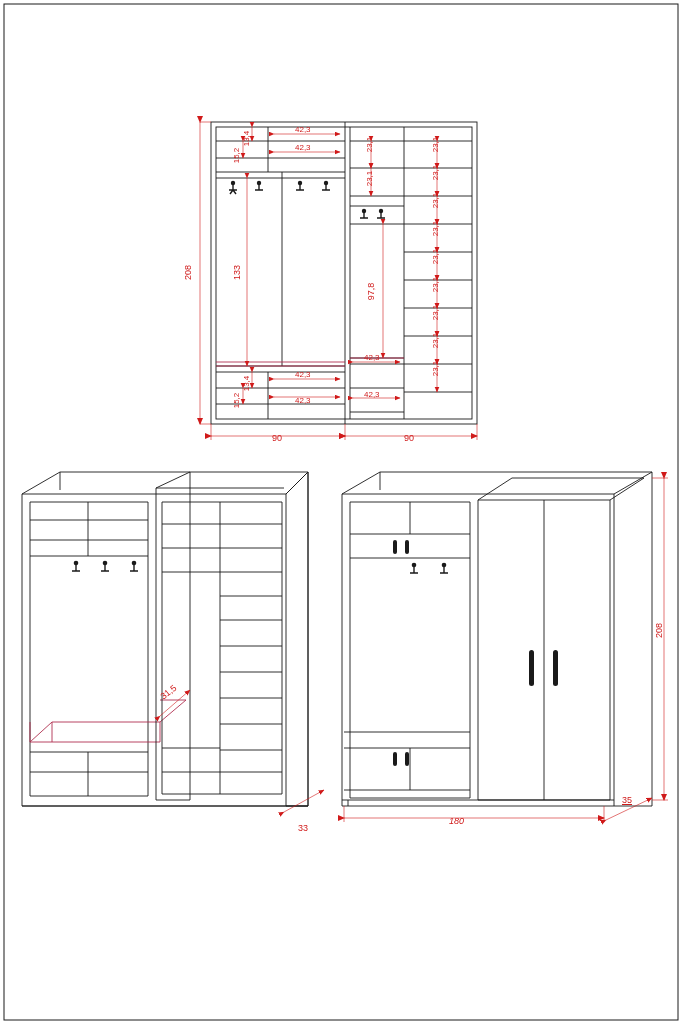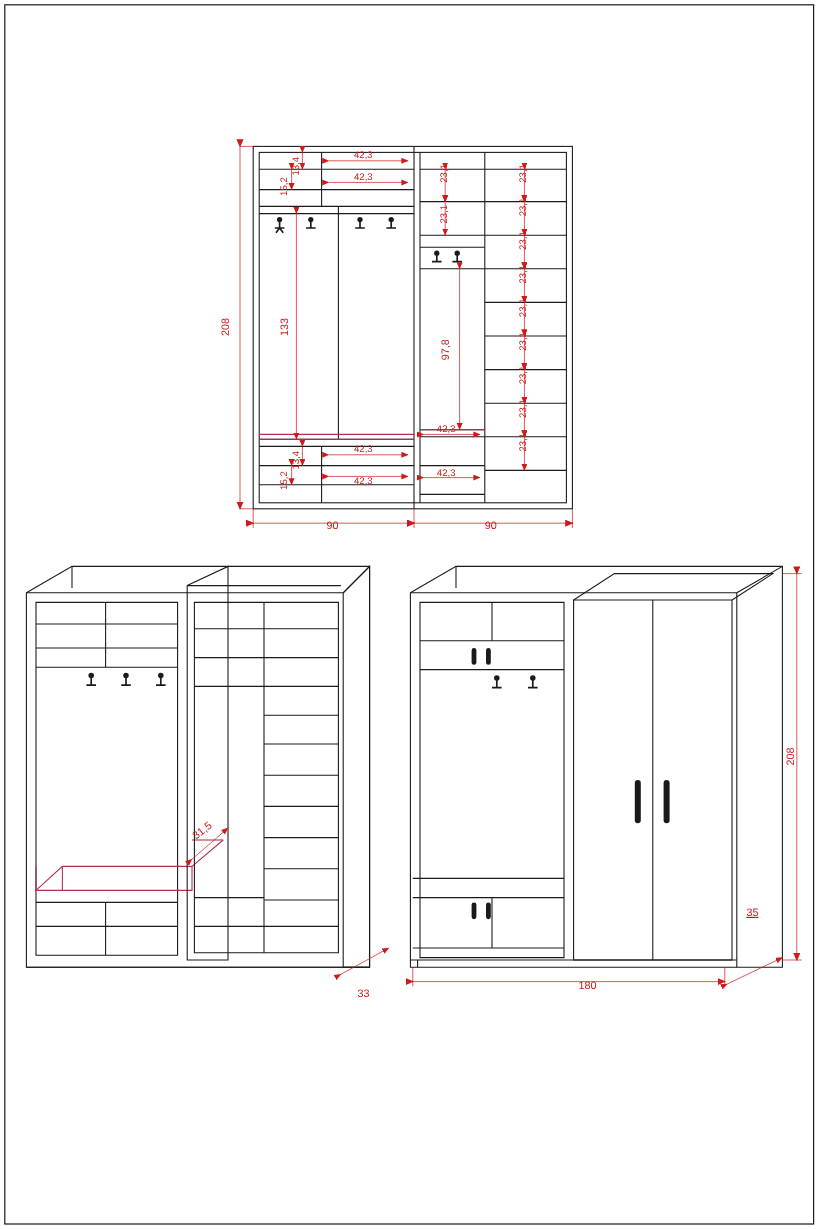--- a/index.html
+++ b/index.html
@@ -324,16 +324,16 @@
 <div class="dim-label v" style="left:428px; top:336px;">23,1</div>
 <div class="dim-label v" style="left:428px; top:364px;">23,1</div>
 
 <div class="dim-label big" style="left:272px; top:434px;">90</div>
 <div class="dim-label big" style="left:404px; top:434px;">90</div>
 
 <div class="dim-label big" style="left:298px; top:797px;margin-top:27px;">33</div>
 <div class="dim-label big" style="left:160px; top:688px; transform:rotate(-38deg);">31,5</div>
 
 <div class="dim-label v big" style="left:652px; top:626px;">208</div>
-<div class="dim-label big" style="left:482px; top:817px;">180</div>
-<div class="dim-label big" style="left:622px; top:756px;text-decoration:underline;">35</div>
+<div class="dim-label big" style="left:449px; top:817px;font-style:italic;">180</div>
+<div class="dim-label big" style="left:622px; top:796px;text-decoration:underline;">35</div>
 
 </div>
 
 </body></html>

